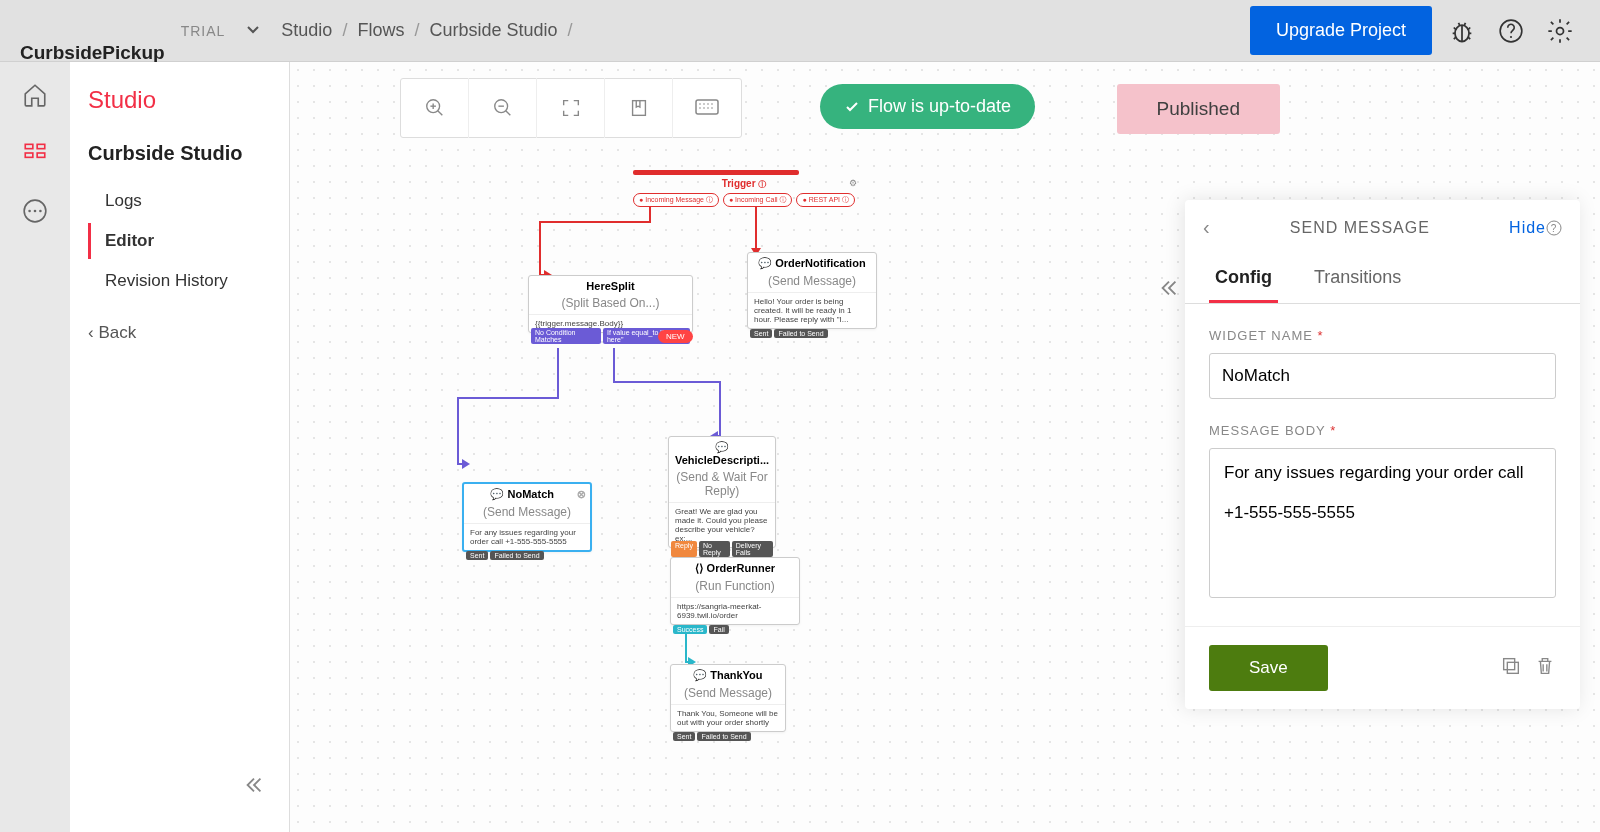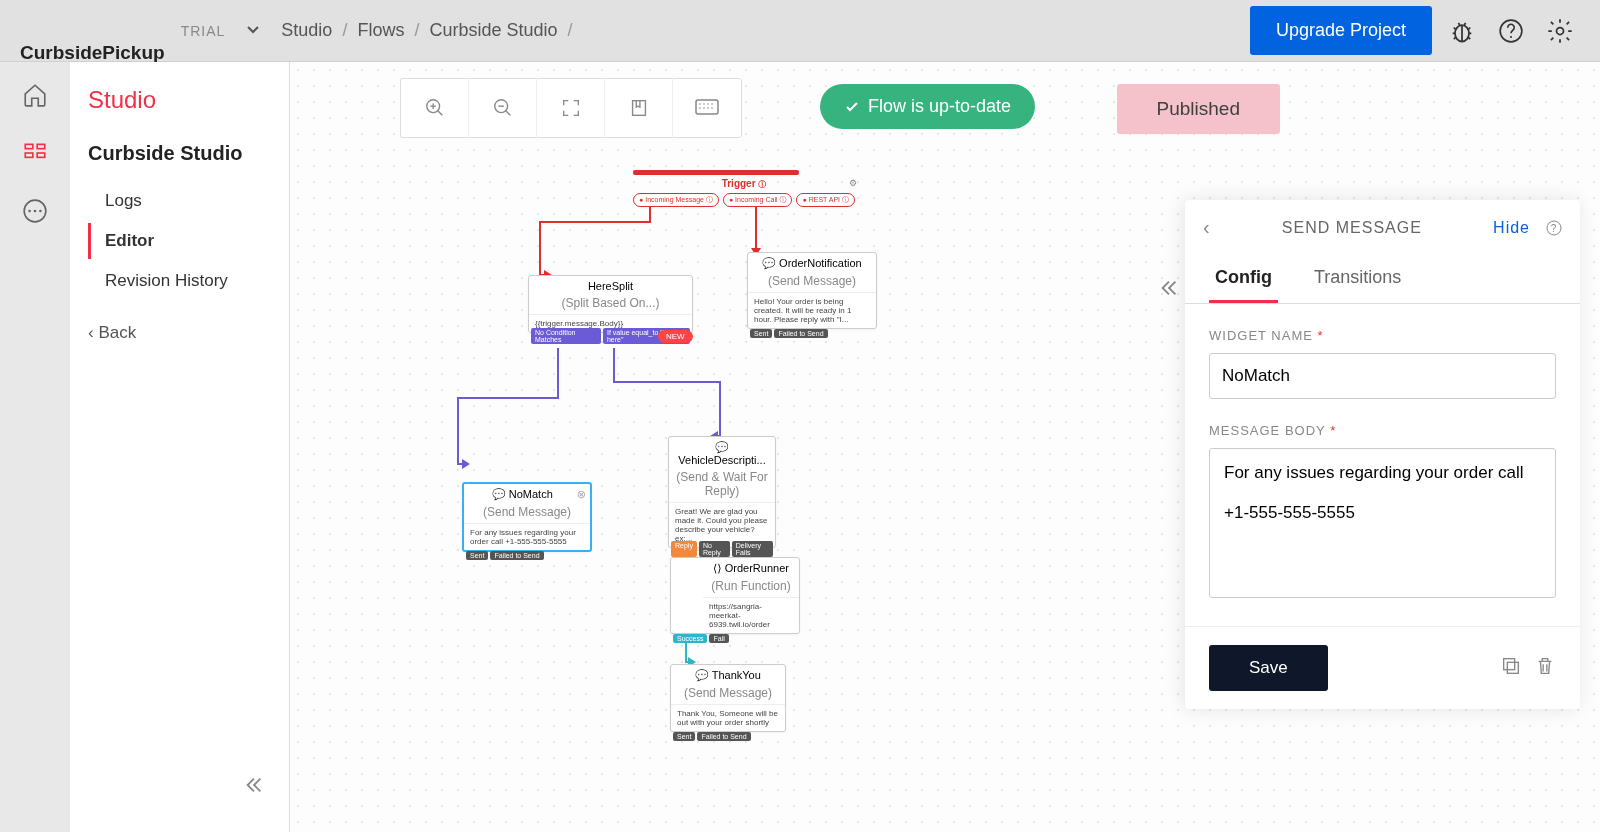--- a/index.html
+++ b/index.html
@@ -39,51 +39,51 @@
 
 .canvas-toolbar { position: absolute; top: 16px; left: 110px; height: 60px; display: flex; align-items: center; gap: 0; background: #fff; border: 1px solid #ddd; border-radius: 3px; }
 .tool-btn { width: 68px; height: 60px; display: flex; align-items: center; justify-content: center; border-right: 1px solid #eee; cursor: pointer; color: #888; }
 .tool-btn:last-child { border-right: none; }
 .status-pill { position: absolute; top: 22px; left: 530px; background: #36b37e; color: #fff; padding: 12px 24px; border-radius: 30px; font-size: 18px; display: flex; align-items: center; gap: 8px; }
 .publish-btn { position: absolute; top: 22px; right: 320px; background: #f5c2cb; color: #404040; padding: 14px 40px; border-radius: 3px; font-size: 19px; border: none; }
 
 
 .flow-widget { position: absolute; background: #fff; border: 1px solid #ccc; border-radius: 3px; font-size: 10px; box-shadow: 0 1px 3px rgba(0,0,0,0.05); }
 .flow-widget.selected { border: 2px solid #3ab0f0; margin-top: 20px; }
-.fw-header { padding: 4px; text-align: center; font-weight: 400; font-size: 11px; }
+.fw-header { padding: 4px; text-align: center; font-weight: 700; font-size: 11px; }
 .fw-sub { text-align: center; font-size: 12px; color: #888; padding: 0 4px 4px; }
 .fw-body { padding: 4px 6px; font-size: 8px; color: #444; border-top: 1px solid #eee; }
 .fw-tags { display: flex; gap: 2px; padding: 2px; }
 .fw-tag { font-size: 7px; padding: 1px 4px; color: #fff; border-radius: 2px; }
 
 .trigger-box { position: absolute; left: 343px; top: 108px;}
 .trigger-bar { width: 166px; height: 5px; background: #e02d2d; border-radius: 2px; }
 .trigger-label { text-align:center; color: #e02d2d; font-size: 10px; font-weight: 600; padding: 3px 0; }
 .trigger-pills { display: flex; gap: 4px; justify-content:center; }
 .trigger-pill { font-size: 7px; background: #fff; border: 1px solid #e02d2d; color: #e02d2d; padding: 1px 5px; border-radius: 8px; }
 .trigger-gear { position:absolute; right:-2px; top:8px; font-size:9px; color:#888;}
 
 .new-pill { background: #f44; color: #fff; font-size: 8px; padding: 2px 8px; border-radius: 10px; position: absolute; }
 
 
 .right-panel { position: absolute; right: 20px; top: 138px; width: 395px; background: #fff; box-shadow: -2px 0 20px rgba(0,0,0,.1); border-radius: 4px; display: flex; flex-direction: column; }
 .rp-header { display: flex; align-items: center; padding: 16px 18px; color: #666; font-size: 16px; letter-spacing: 1px; }
 .rp-header .back-chev { font-size: 20px; color: #888; cursor: pointer; margin-right: auto; }
 .rp-header .title { flex:0; white-space:nowrap; margin: 0 auto; }
-.rp-header .hide-lnk { color: #0263e0; cursor: pointer; margin-left:auto; display:flex; align-items:center; gap:16px;justify-content:space-between;}
+.rp-header .hide-lnk { color: #0263e0; cursor: pointer; margin-left:auto; display:flex; align-items:center; gap:0;justify-content:space-between;}
 .rp-tabs { display: flex; border-bottom: 1px solid #ddd; padding: 0 24px; gap: 30px; }
 .rp-tab { padding: 12px 6px; font-size: 18px; color: #666; cursor: pointer; border-bottom: 3px solid transparent; }
 .rp-tab.active { color: #222; font-weight: 600; border-bottom-color: #f22f46; }
 .rp-body { padding: 24px; }
 .rp-label { font-size: 13px; letter-spacing: 1px; color: #888; margin-bottom: 10px; }
 .rp-label .req { color: #d33; }
 .rp-input { width: 100%; padding: 12px; font-size: 17px; border: 1px solid #ccc; border-radius: 3px; margin-bottom: 24px; }
 .rp-textarea { width: 100%; padding: 14px; font-size: 17px; border: 1px solid #ccc; border-radius: 3px; height: 150px; resize: none; font-family: inherit; }
 .rp-footer { border-top: 1px solid #eee; padding: 18px 24px; display: flex; align-items: center; gap: 12px; }
-.save-btn { background: #0f172a; color: #fff; border: none; padding: 13px 40px; font-size: 17px; border-radius: 3px; cursor: pointer; }
+.save-btn { background: #4d7c0f; color: #fff; border: none; padding: 13px 40px; font-size: 17px; border-radius: 3px; cursor: pointer; }
 .rp-footer .spacer { flex: 1; }
 .rp-icon-btn { color: #888; cursor: pointer; }
 .panel-collapse { position: absolute; right: 420px; top: 215px; color: #888; cursor:pointer; font-size:22px; }
 
 
 .connections { position: absolute; left:0; top:0; pointer-events:none; }
 </style>
 </head>
 <body>
 
@@ -290,21 +290,21 @@
     <div class="fw-header">💬 <span>VehicleDescripti...</span></div>
     <div class="fw-sub">(Send &amp; Wait For Reply)</div>
     <div class="fw-body">Great! We are glad you made it. Could you please describe your vehicle? ex:...</div>
     <div class="fw-tags" style="position:absolute; bottom:-12px; left:0;">
       <span class="fw-tag" style="background:#f0883e">Reply</span>
       <span class="fw-tag" style="background:#555">No Reply</span>
       <span class="fw-tag" style="background:#555">Delivery Fails</span>
     </div>
   </div>
 
-  <div class="flow-widget" style="left:380px; top:495px; width:130px;padding-left:32px;">
+  <div class="flow-widget" style="left:380px; top:495px; width:130px;">
     <div class="fw-header">⟨⟩ <span>OrderRunner</span></div>
     <div class="fw-sub">(Run Function)</div>
     <div class="fw-body">https://sangria-meerkat-6939.twil.io/order</div>
     <div class="fw-tags" style="position:absolute; bottom:-12px; left:0;">
       <span class="fw-tag" style="background:#2ab7ca">Success</span>
       <span class="fw-tag" style="background:#555">Fail</span>
     </div>
   </div>
 
   <div class="flow-widget" style="left:380px; top:602px; width:116px;">

